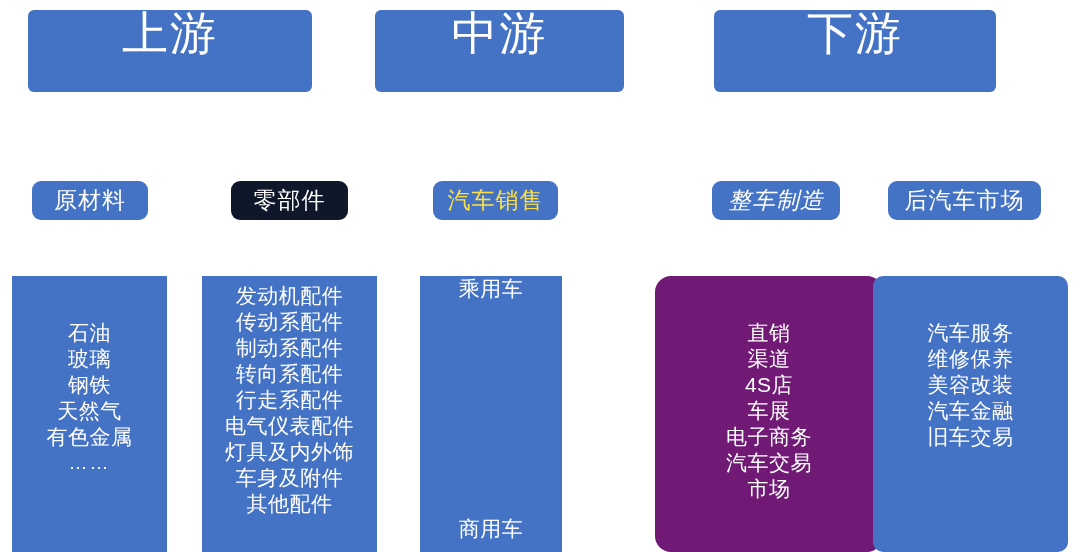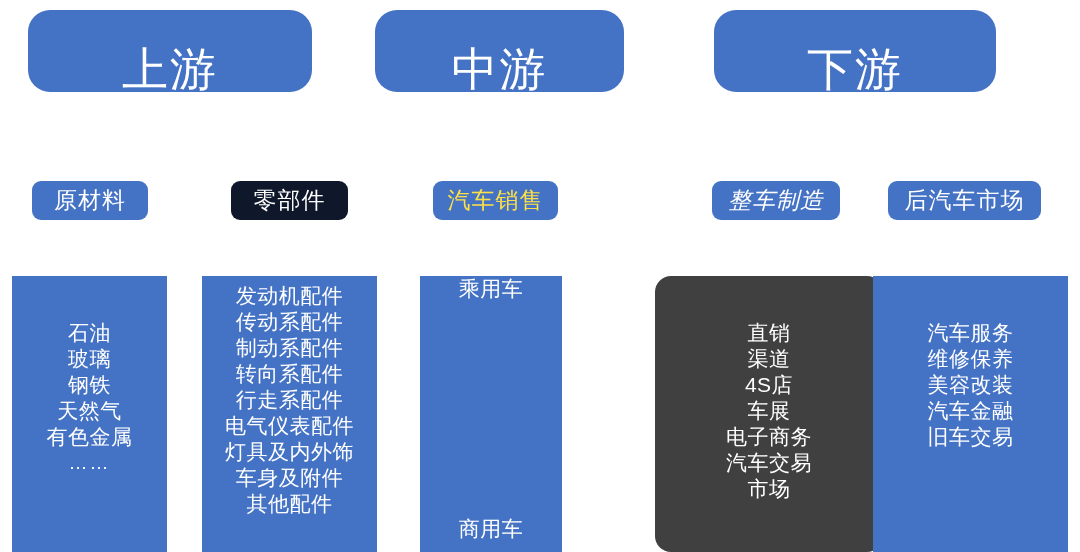--- a/index.html
+++ b/index.html
@@ -18,23 +18,23 @@
   .stage {
     position: relative;
     width: 1080px;
     height: 552px;
   }
 
   
   .tier-box {
     position: absolute;
     background: #4472C4;
-    border-radius: 22px;
+    border-radius: 6px;
     display: flex;
-    align-items: flex-end;
+    align-items: flex-start;
     justify-content: center;
     color: #ffffff;
     font-size: 46px;
     font-weight: 400;
     letter-spacing: 2px;
     line-height: 1;
     box-sizing: border-box;
   }
 
   
@@ -135,30 +135,30 @@
         <div class="panel-line">行走系配件</div>
         <div class="panel-line">电气仪表配件</div>
         <div class="panel-line">灯具及内外饰</div>
         <div class="panel-line">车身及附件</div>
         <div class="panel-line">其他配件</div>
       </div>
       <div class="panel align-middle" style="left: 420px; top: 276px; width: 142px; height: 276px; background: rgb(68, 114, 196); color: rgb(255, 255, 255);">
         <div class="panel-line">乘用车</div>
         <div class="panel-line">商用车</div>
       </div>
-      <div class="panel align-upper" style="left: 655px; top: 276px; width: 228px; height: 276px; background: #404040; color: rgb(255, 255, 255); border-radius: 16px;">
+      <div class="panel align-upper" style="left: 655px; top: 276px; width: 228px; height: 276px; background: #701a75; color: rgb(255, 255, 255); border-radius: 16px;">
         <div class="panel-line">直销</div>
         <div class="panel-line">渠道</div>
         <div class="panel-line">4S店</div>
         <div class="panel-line">车展</div>
         <div class="panel-line">电子商务</div>
         <div class="panel-line">汽车交易</div>
         <div class="panel-line">市场</div>
       </div>
-      <div class="panel align-upper" style="left: 873px; top: 276px; width: 195px; height: 276px; background: rgb(68, 114, 196); color: rgb(255, 255, 255);">
+      <div class="panel align-upper" style="left: 873px; top: 276px; width: 195px; height: 276px; background: rgb(68, 114, 196); color: rgb(255, 255, 255); border-radius: 10px;">
         <div class="panel-line">汽车服务</div>
         <div class="panel-line">维修保养</div>
         <div class="panel-line">美容改装</div>
         <div class="panel-line">汽车金融</div>
         <div class="panel-line">旧车交易</div>
       </div>
     </div>
 </div>
 
 </body></html>

